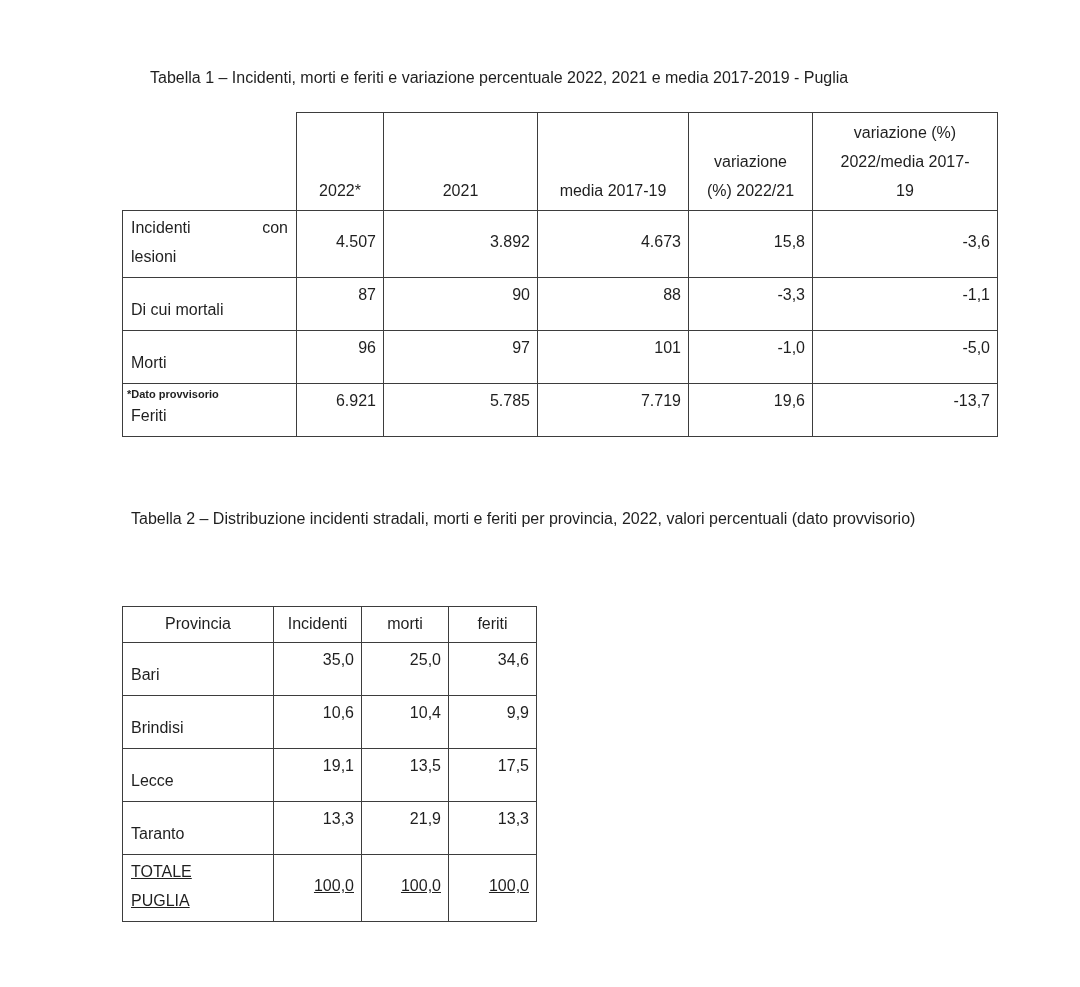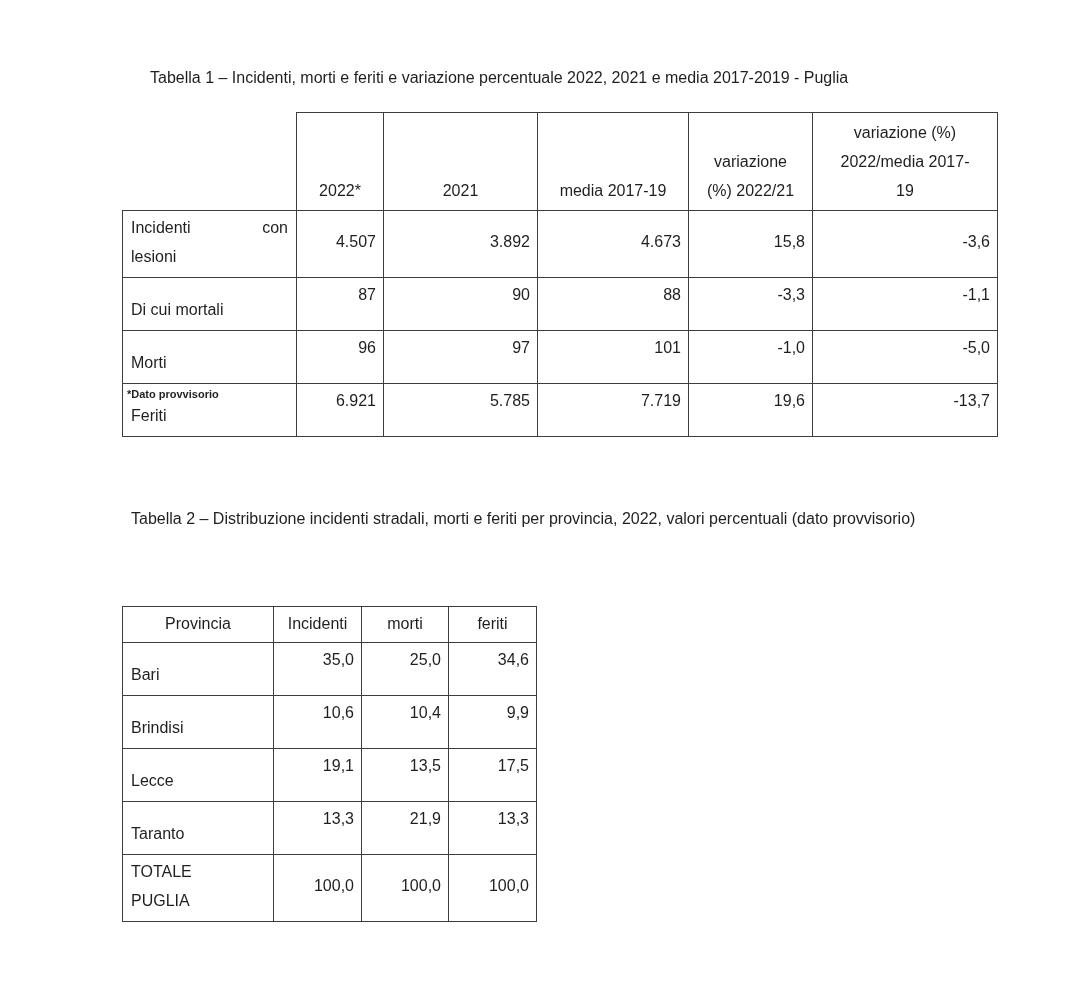--- a/index.html
+++ b/index.html
@@ -62,21 +62,21 @@
   
   #t1 th{vertical-align:bottom;}
   #t1 thead tr{height:98px;}
   #t1 tbody tr{height:36px;}
   #t1 tbody tr.tall{height:59px;}
   #t1 th.blank{border:none;}
   
   #t2 th{vertical-align:middle;padding:2px 6px 4px;}
   #t2 thead tr{height:36px;}
   #t2 tbody tr{height:36px;}
-  #t2 tbody tr.tall{height:62px;}
+  #t2 tbody tr.tall{height:62px;text-decoration:underline;}
   .jline{
     display:flex;
     justify-content:space-between;
   }
 </style>
 </head>
 <body>
 
 <div class="title" id="t1-title">Tabella 1 – Incidenti, morti e feriti e variazione percentuale 2022, 2021 e media 2017-2019 - Puglia</div>
 

